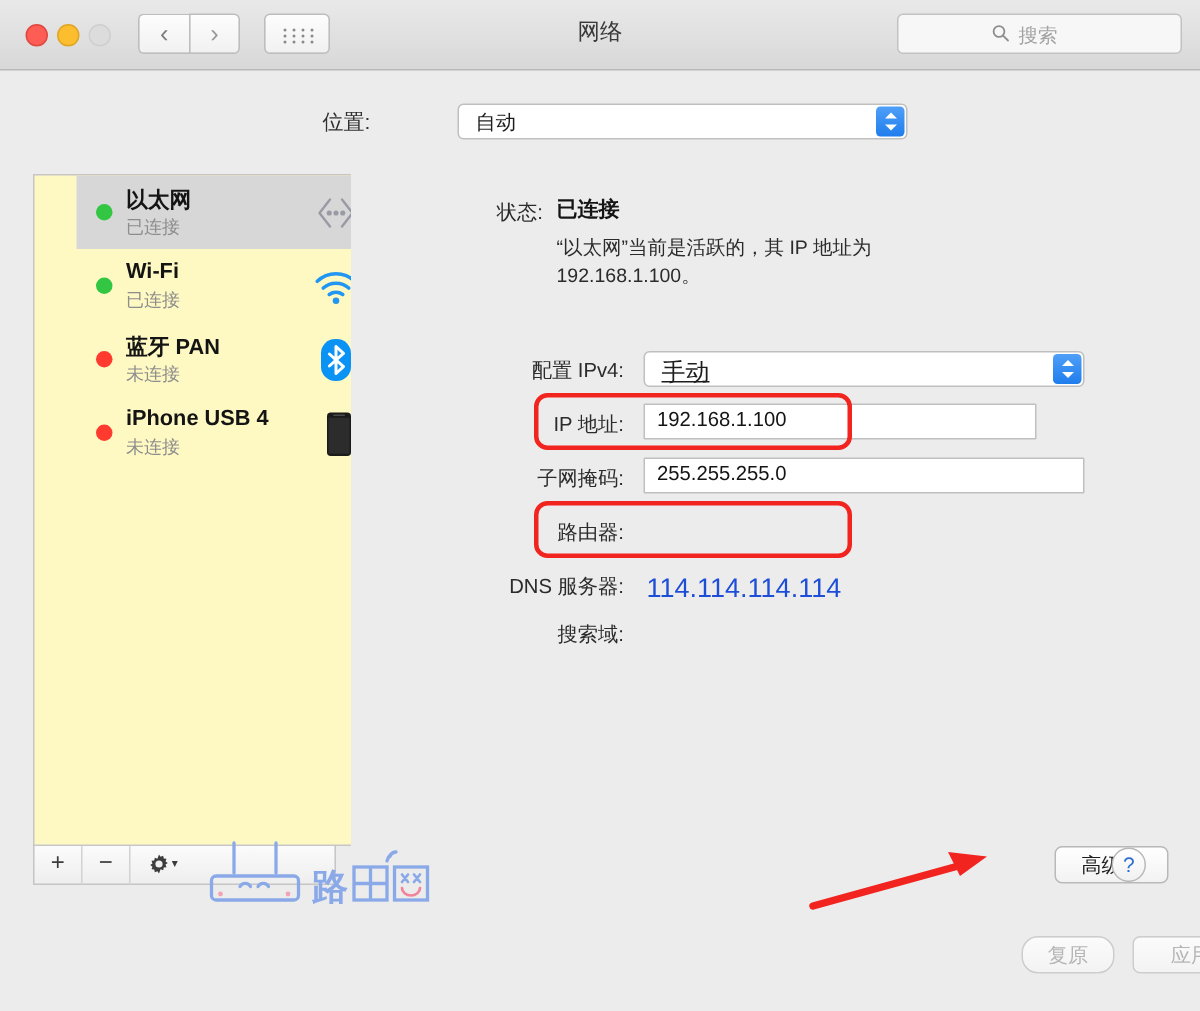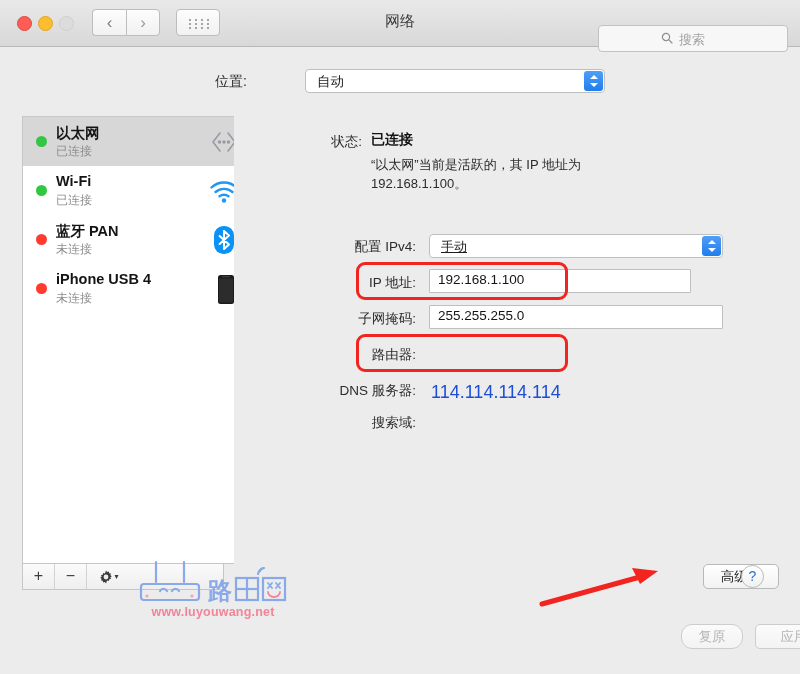--- a/index.html
+++ b/index.html
@@ -76,21 +76,20 @@
     font-size: 15px; color: #3a3a3a; font-weight: 400;
   }
 
   #searchfield {
     position: absolute; left: 598px; top: 9px;
     width: 190px; height: 27px;
     background: #f7f7f7;
     border: 1px solid #c2c2c2;
     border-radius: 4px;
     box-sizing: border-box;
-    margin-top: 16px;
   }
   #searchfield .mag {
     position: absolute; left: 62px; top: 6px;
     width: 12px; height: 12px;
   }
   #searchfield .mag svg { display: block; }
   #searchfield .ph {
     position: absolute; left: 80px; top: 5px;
     font-size: 13px; color: #a2a2a2;
   }
@@ -125,24 +124,25 @@
     border-left: 4px solid transparent;
     border-right: 4px solid transparent;
   }
   .stepper .up { top: 4px;  border-bottom: 4px solid #fff; }
   .stepper .dn { top: 12px; border-top: 4px solid #fff; }
 
   
   #sidebar {
     position: absolute; left: 22px; top: 116px;
     width: 230px; height: 448px;
-    background: #ffffff;
+    background: #fef9c3;
     border: 1px solid #c6c6c6;
     box-sizing: border-box;
     overflow: hidden;
+    padding-left: 28px;
   }
   .svc {
     position: relative;
     height: 49px;
     box-sizing: border-box;
   }
   .svc.selected { background: #d7d7d7; }
   .svc .dot {
     position: absolute; left: 13px; top: 19px;
     width: 11px; height: 11px; border-radius: 50%;
@@ -222,21 +222,21 @@
 
   #ipv4-label { left: 308px; top: 238px; width: 108px; }
   #ipv4-select {
     position: absolute; left: 429px; top: 234px;
     width: 294px; height: 24px;
     background: #ffffff;
     border: 1px solid #bfbfbf;
     border-radius: 4px;
     box-sizing: border-box;
   }
-  #ipv4-select .val { position: absolute; left: 11px; top: 3px; font-size: 13px; color: #1d1d1d; text-decoration: underline; }
+  #ipv4-select .val { position: absolute; left: 11px; top: 3px; font-size: 16px; color: #1d1d1d; text-decoration: underline; }
 
   #ip-label   { left: 308px; top: 274px; width: 108px; }
   #ip-field   { left: 429px; top: 269px; width: 262px; height: 24px; padding-left: 18px; }
   #mask-label { left: 308px; top: 310px; width: 108px; }
   #mask-field { left: 429px; top: 305px; width: 294px; height: 24px; }
   #rt-label   { left: 308px; top: 346px; width: 108px; }
   #rt-field   { left: 429px; top: 341px; width: 294px; height: 24px; }
 
   #dns-label { left: 300px; top: 382px; width: 116px; }
   #dns-value {
@@ -493,15 +493,14 @@
         <path d="M126 14 a8 8 0 0 1 6 -6" stroke-linecap="round"></path>
         <path d="M128 11 a4 4 0 0 1 3 -3" stroke-linecap="round"></path>
       </g>
       <g>
         <rect x="131" y="18" width="22" height="22" fill="none" stroke="#8aa9e8" stroke-width="2.2"></rect>
         <path d="M136 23 l4 5 M140 23 l-4 5 M144 23 l4 5 M148 23 l-4 5" stroke="#8aa9e8" stroke-width="1.8" stroke-linecap="round"></path>
         <path d="M136 32 a6 5 0 0 0 12 0" fill="none" stroke="#f2849a" stroke-width="1.8" stroke-linecap="round"></path>
       </g>
     </svg>
   </div>
-  <div id="wm-url">www.luyouwang.net</div>
 
 </div>
 
 </body></html>

